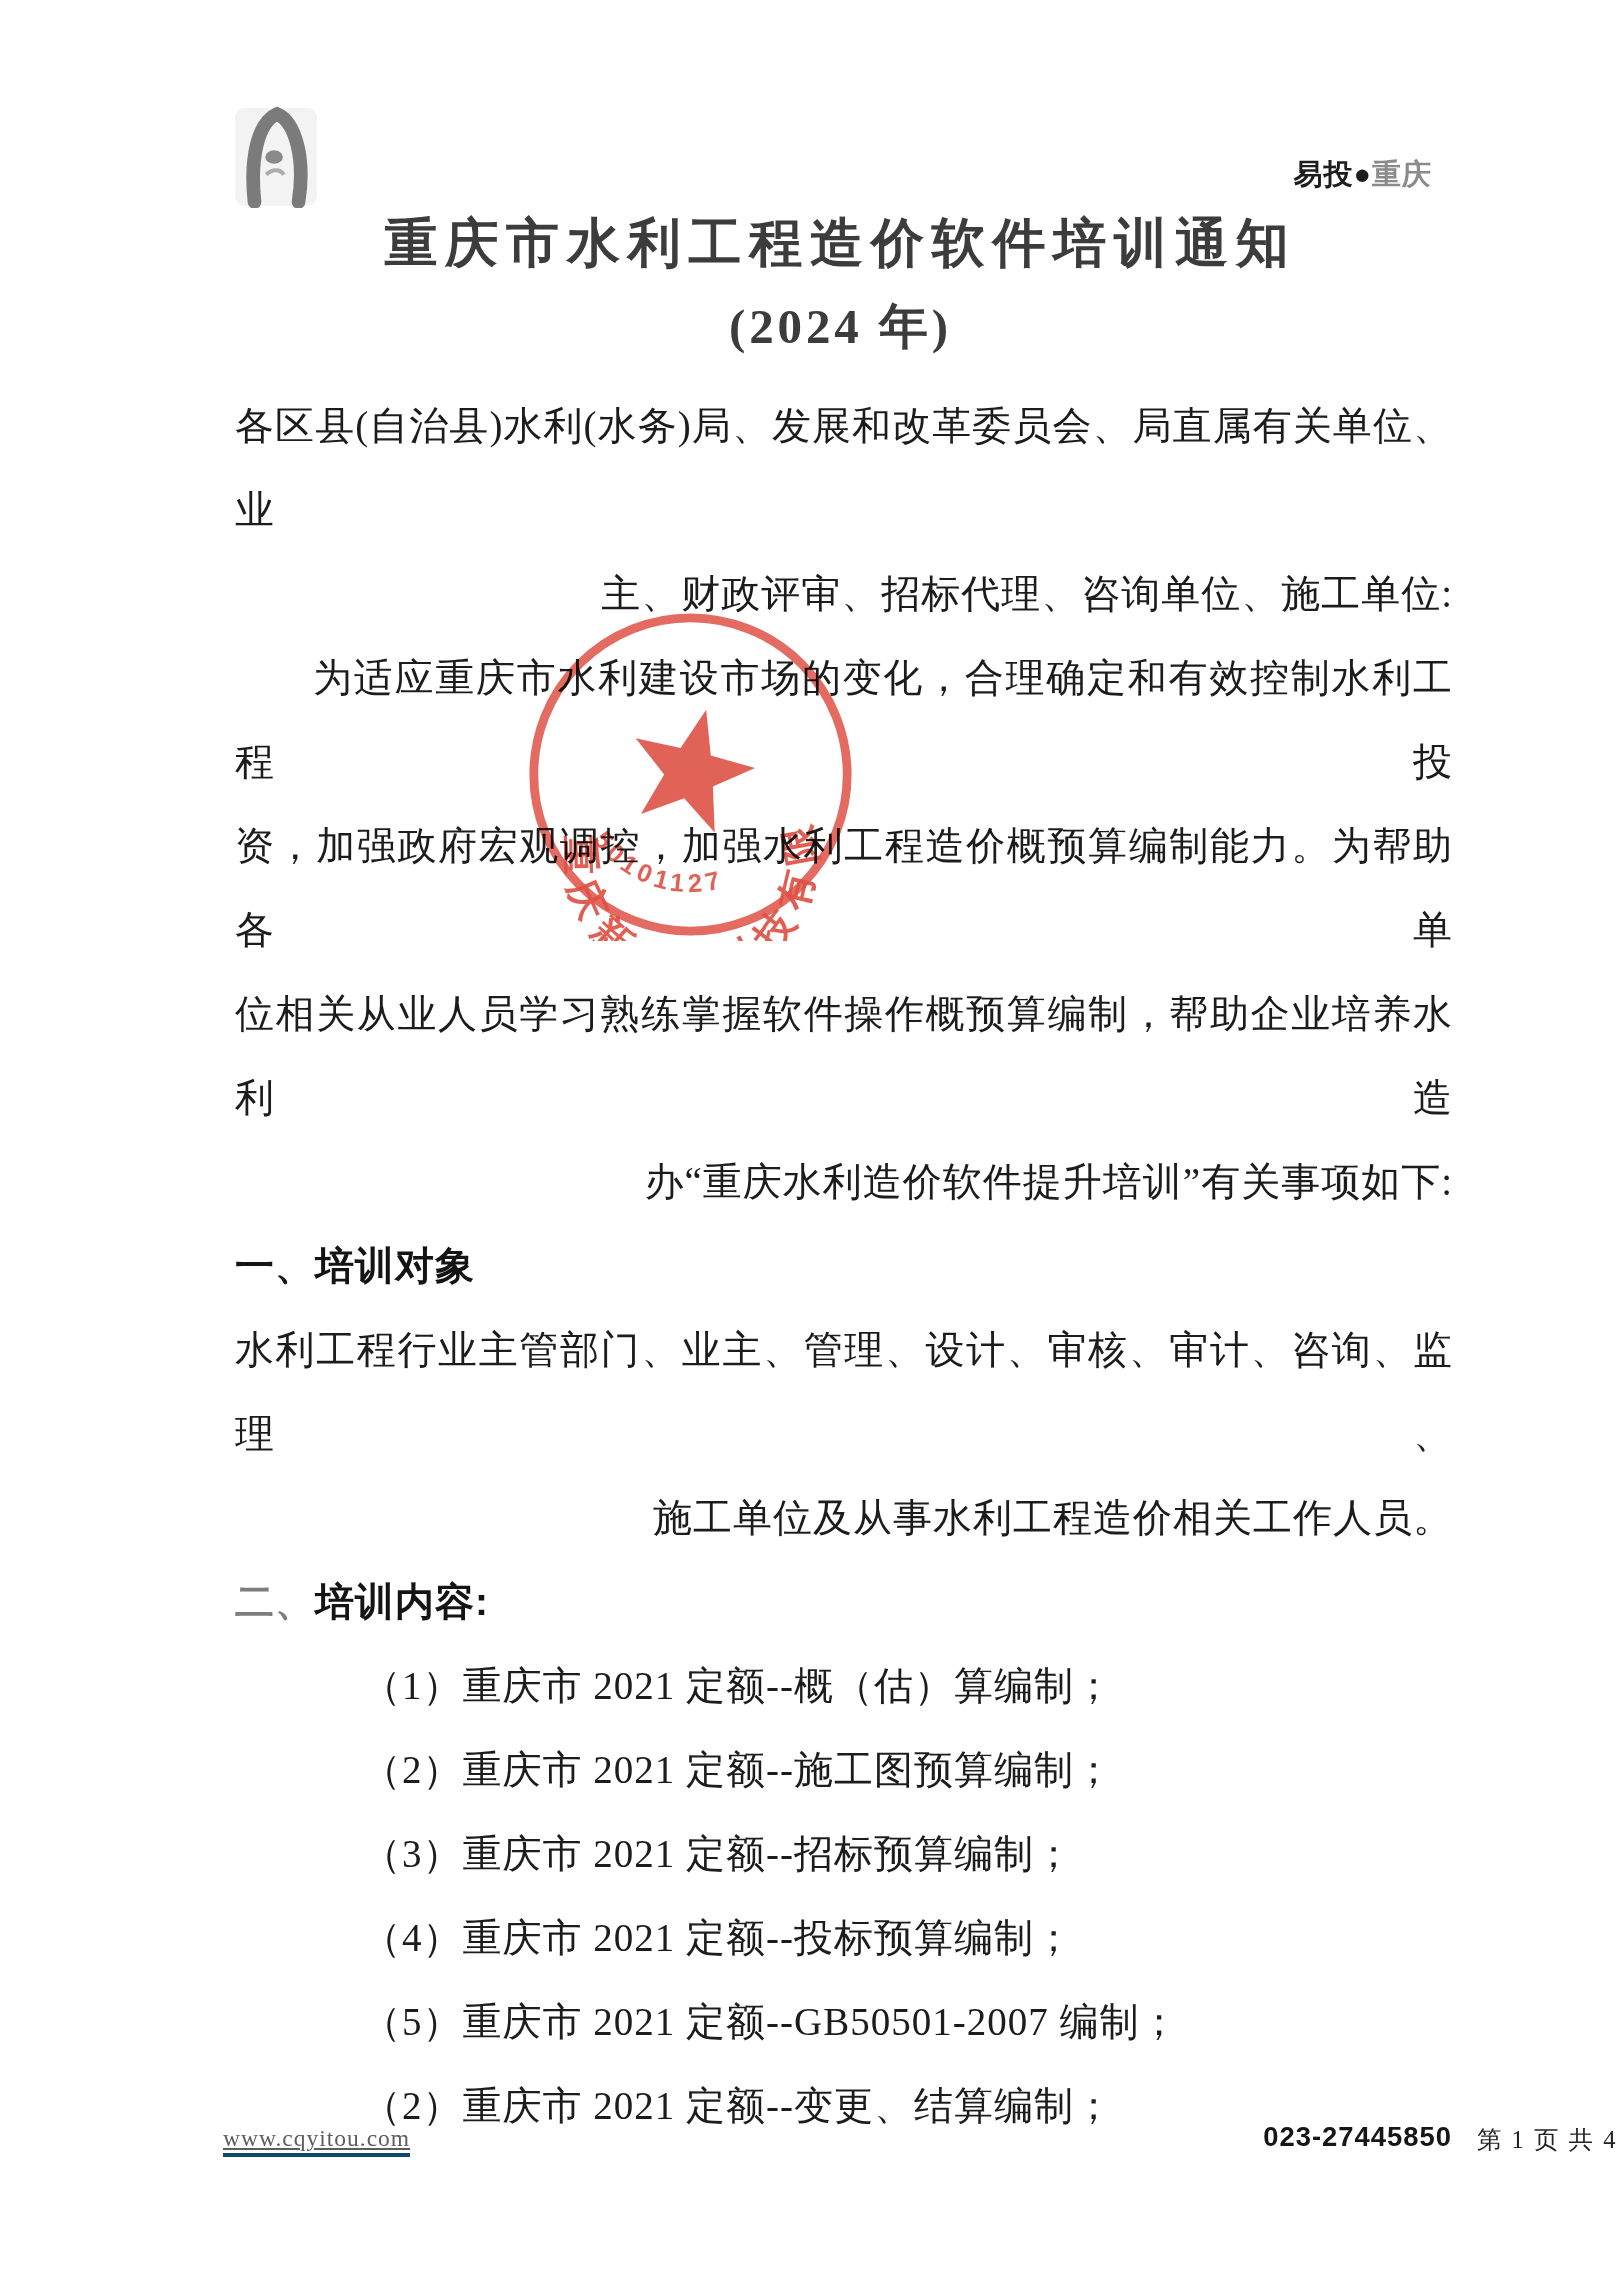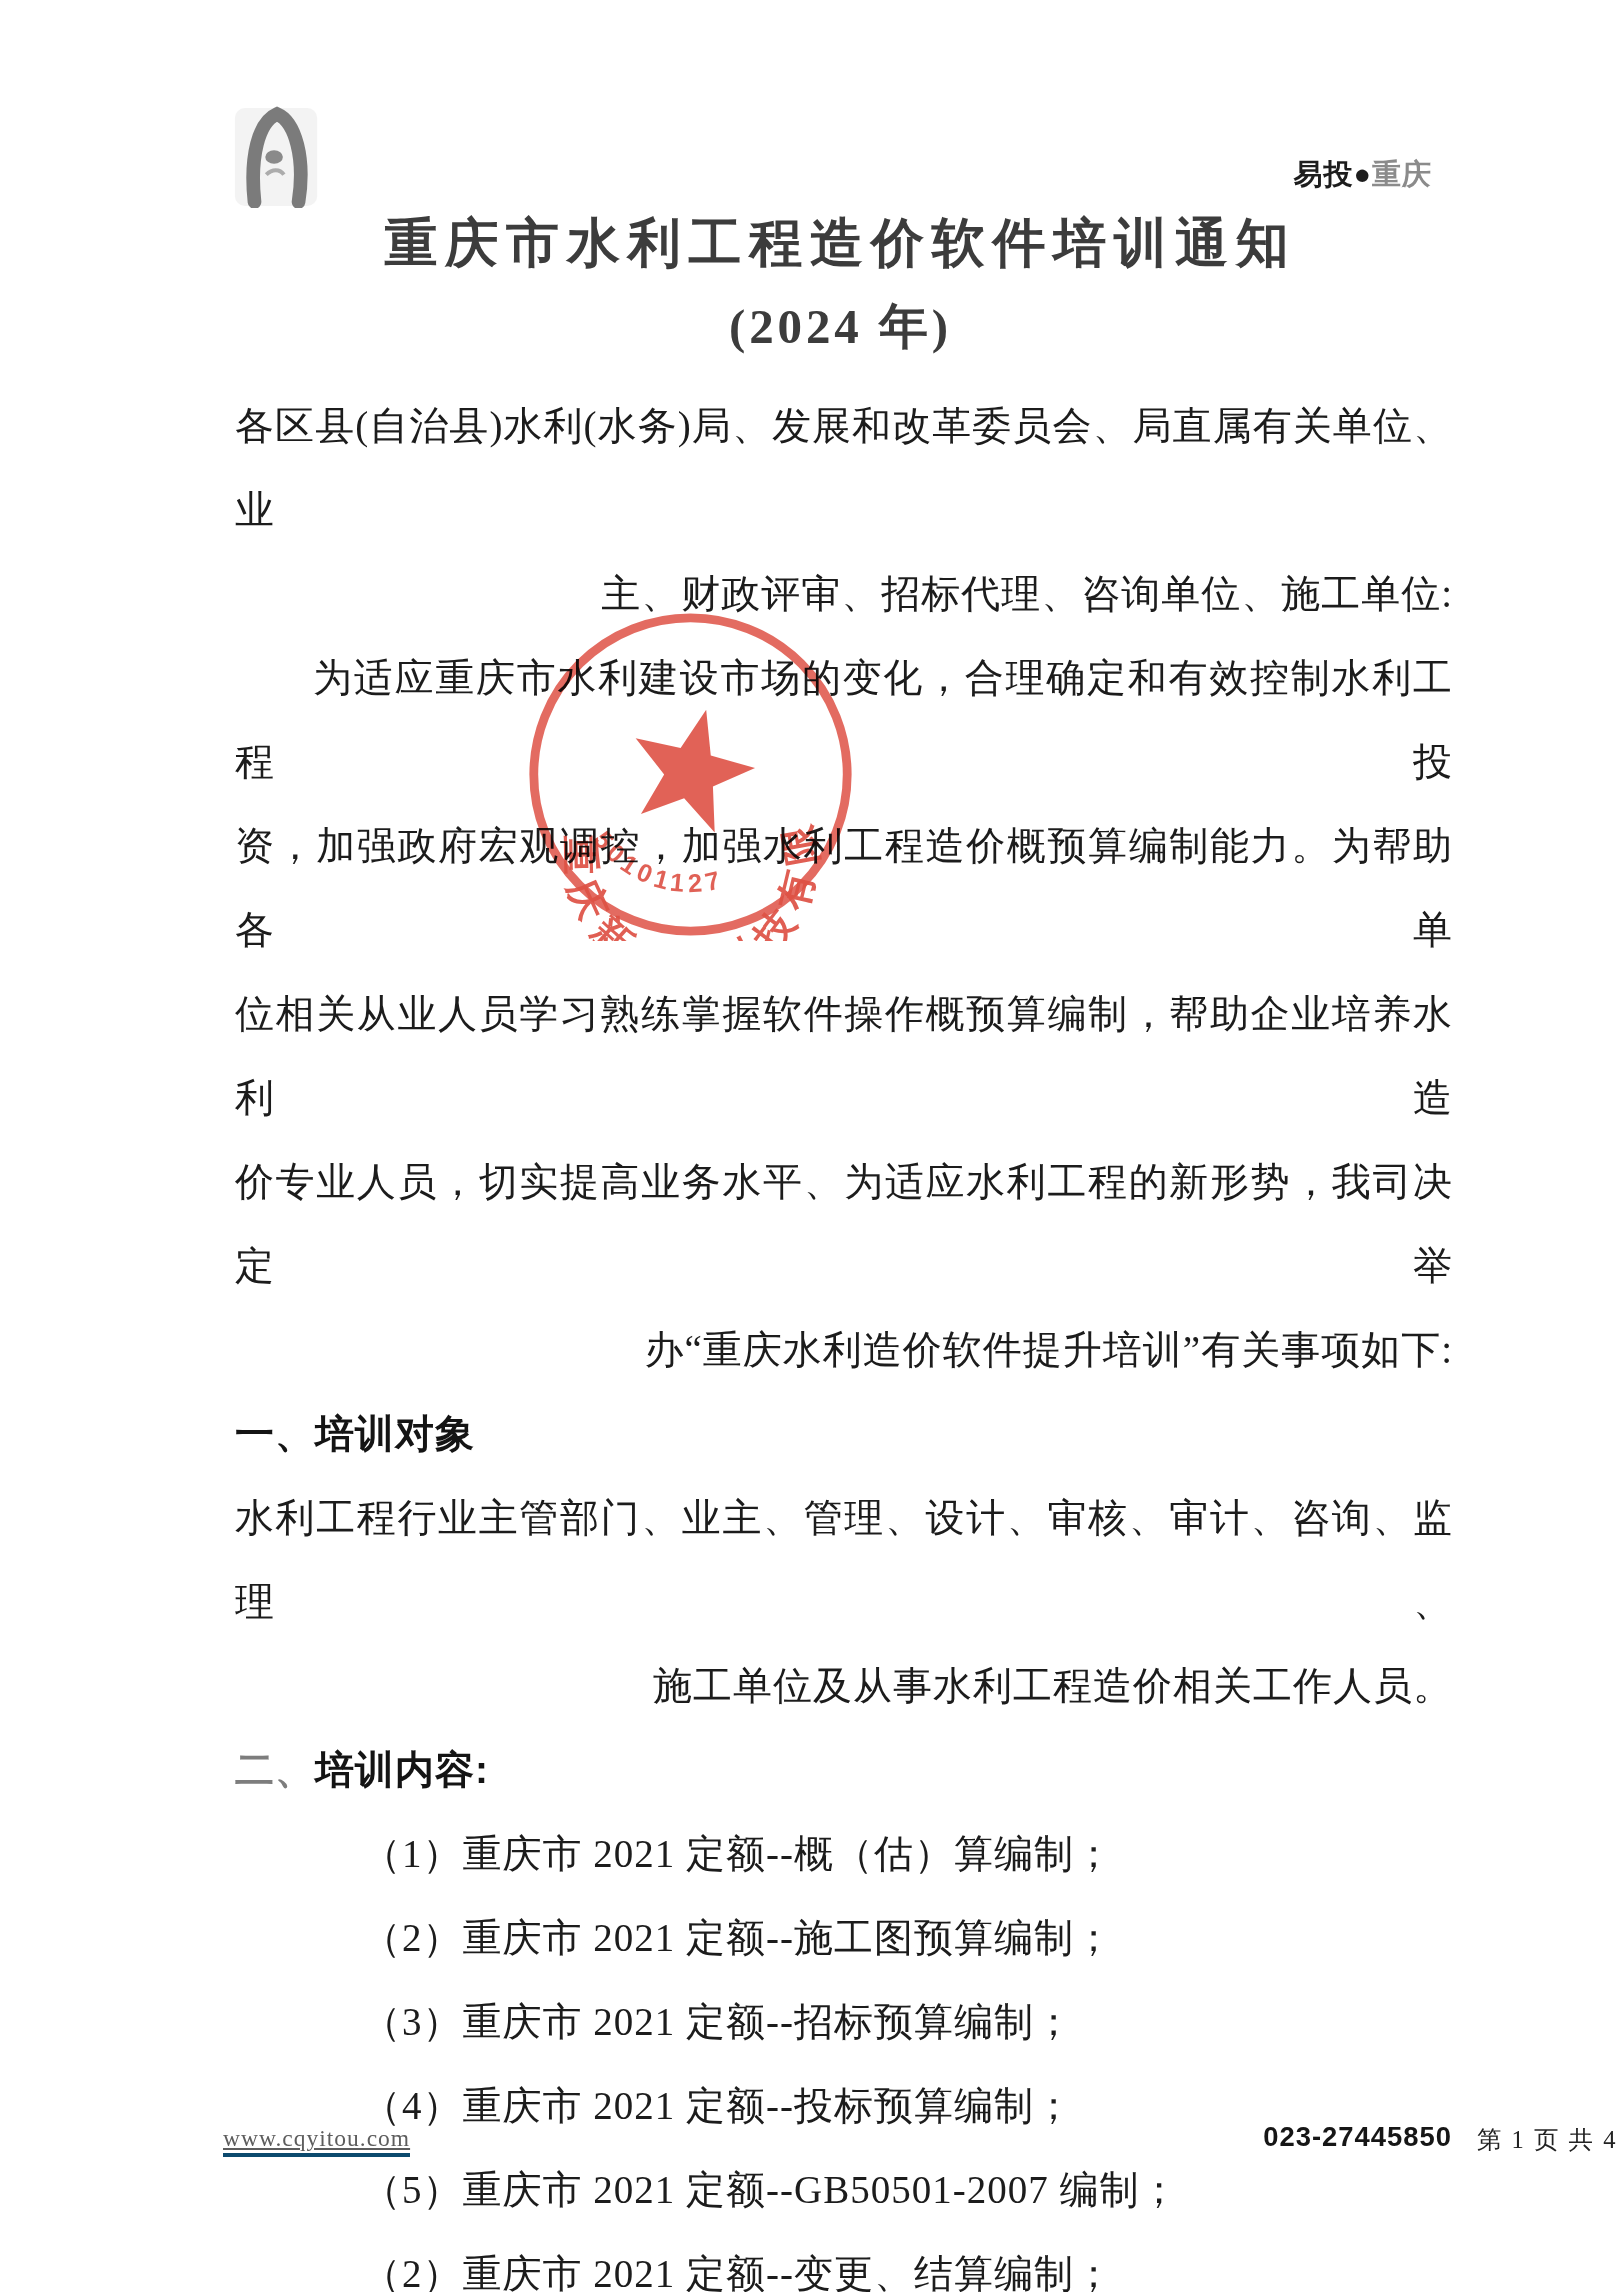--- a/index.html
+++ b/index.html
@@ -81,21 +81,20 @@
   <div id="doc-title" class="title-line">重庆市水利工程造价软件培训通知</div>
   <div id="doc-subtitle" class="title-line">(2024 年)</div>
 
   <div id="flow">
     <div class="jline">各区县(自治县)水利(水务)局、发展和改革委员会、局直属有关单位、业</div>
     <div class="lline">主、财政评审、招标代理、咨询单位、施工单位:</div>
 
     <div class="jline indent2">为适应重庆市水利建设市场的变化，合理确定和有效控制水利工程投</div>
     <div class="jline">资，加强政府宏观调控，加强水利工程造价概预算编制能力。为帮助各单</div>
     <div class="jline">位相关从业人员学习熟练掌握软件操作概预算编制，帮助企业培养水利造</div>
-    <div class="jline">价专业人员，切实提高业务水平、为适应水利工程的新形势，我司决定举</div>
     <div class="lline">办“重庆水利造价软件提升培训”有关事项如下:</div>
 
     <div class="heading"><span>一、</span><span>培训对象</span></div>
     <div class="jline">水利工程行业主管部门、业主、管理、设计、审核、审计、咨询、监理、</div>
     <div class="lline">施工单位及从事水利工程造价相关工作人员。</div>
 
     <div class="heading"><span class="faint">二、</span><span>培训内容:</span></div>
     <div class="item">（1）重庆市 2021 定额--概（估）算编制；</div>
     <div class="item">（2）重庆市 2021 定额--施工图预算编制；</div>
     <div class="item">（3）重庆市 2021 定额--招标预算编制；</div>

